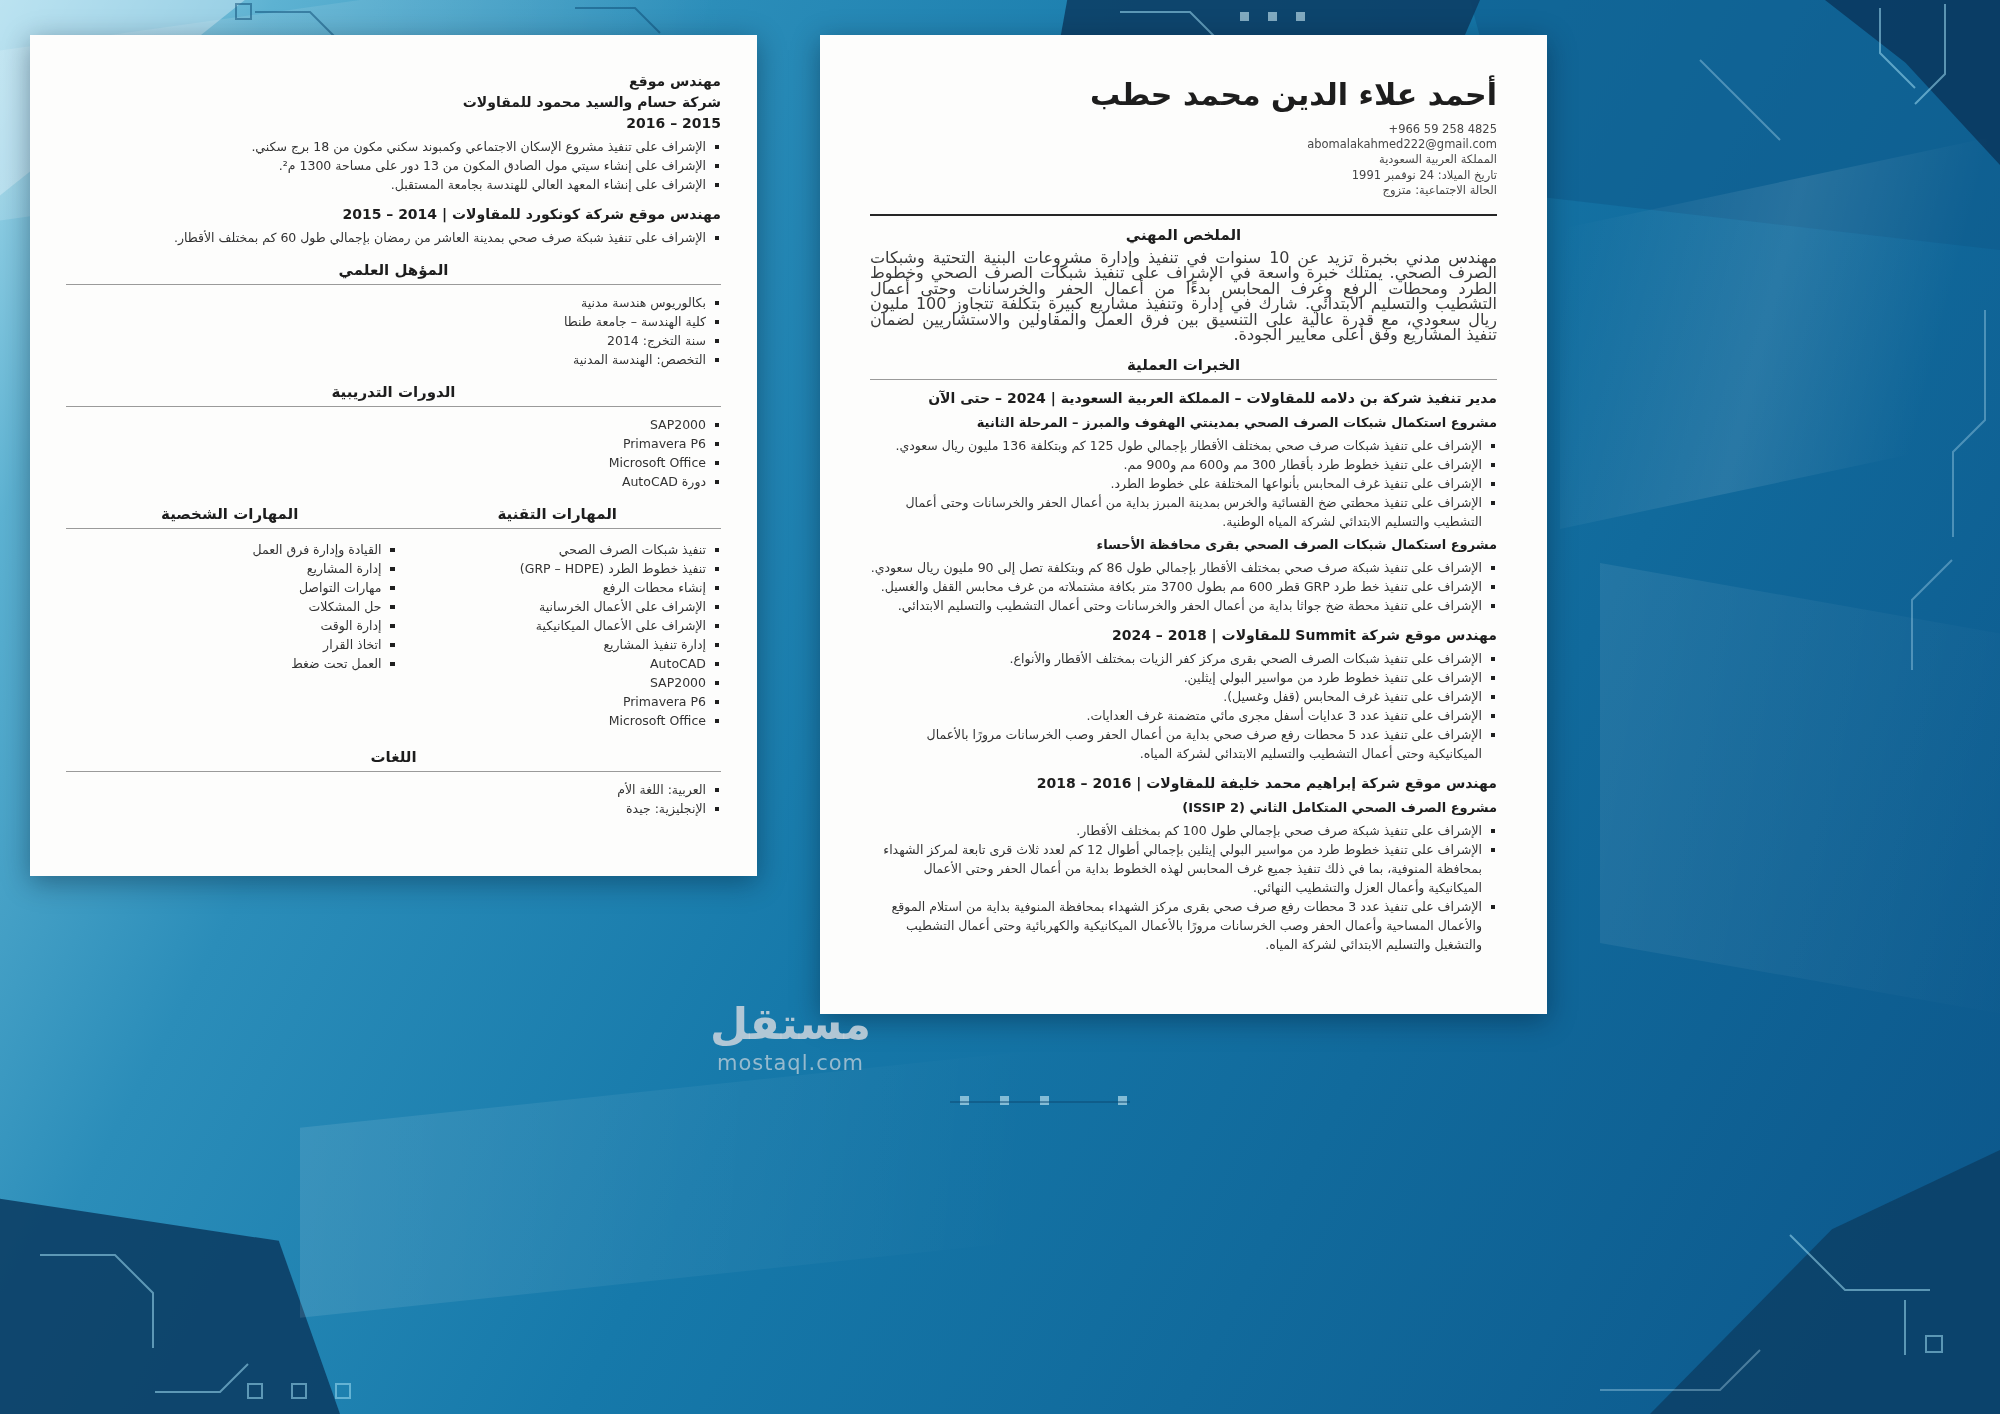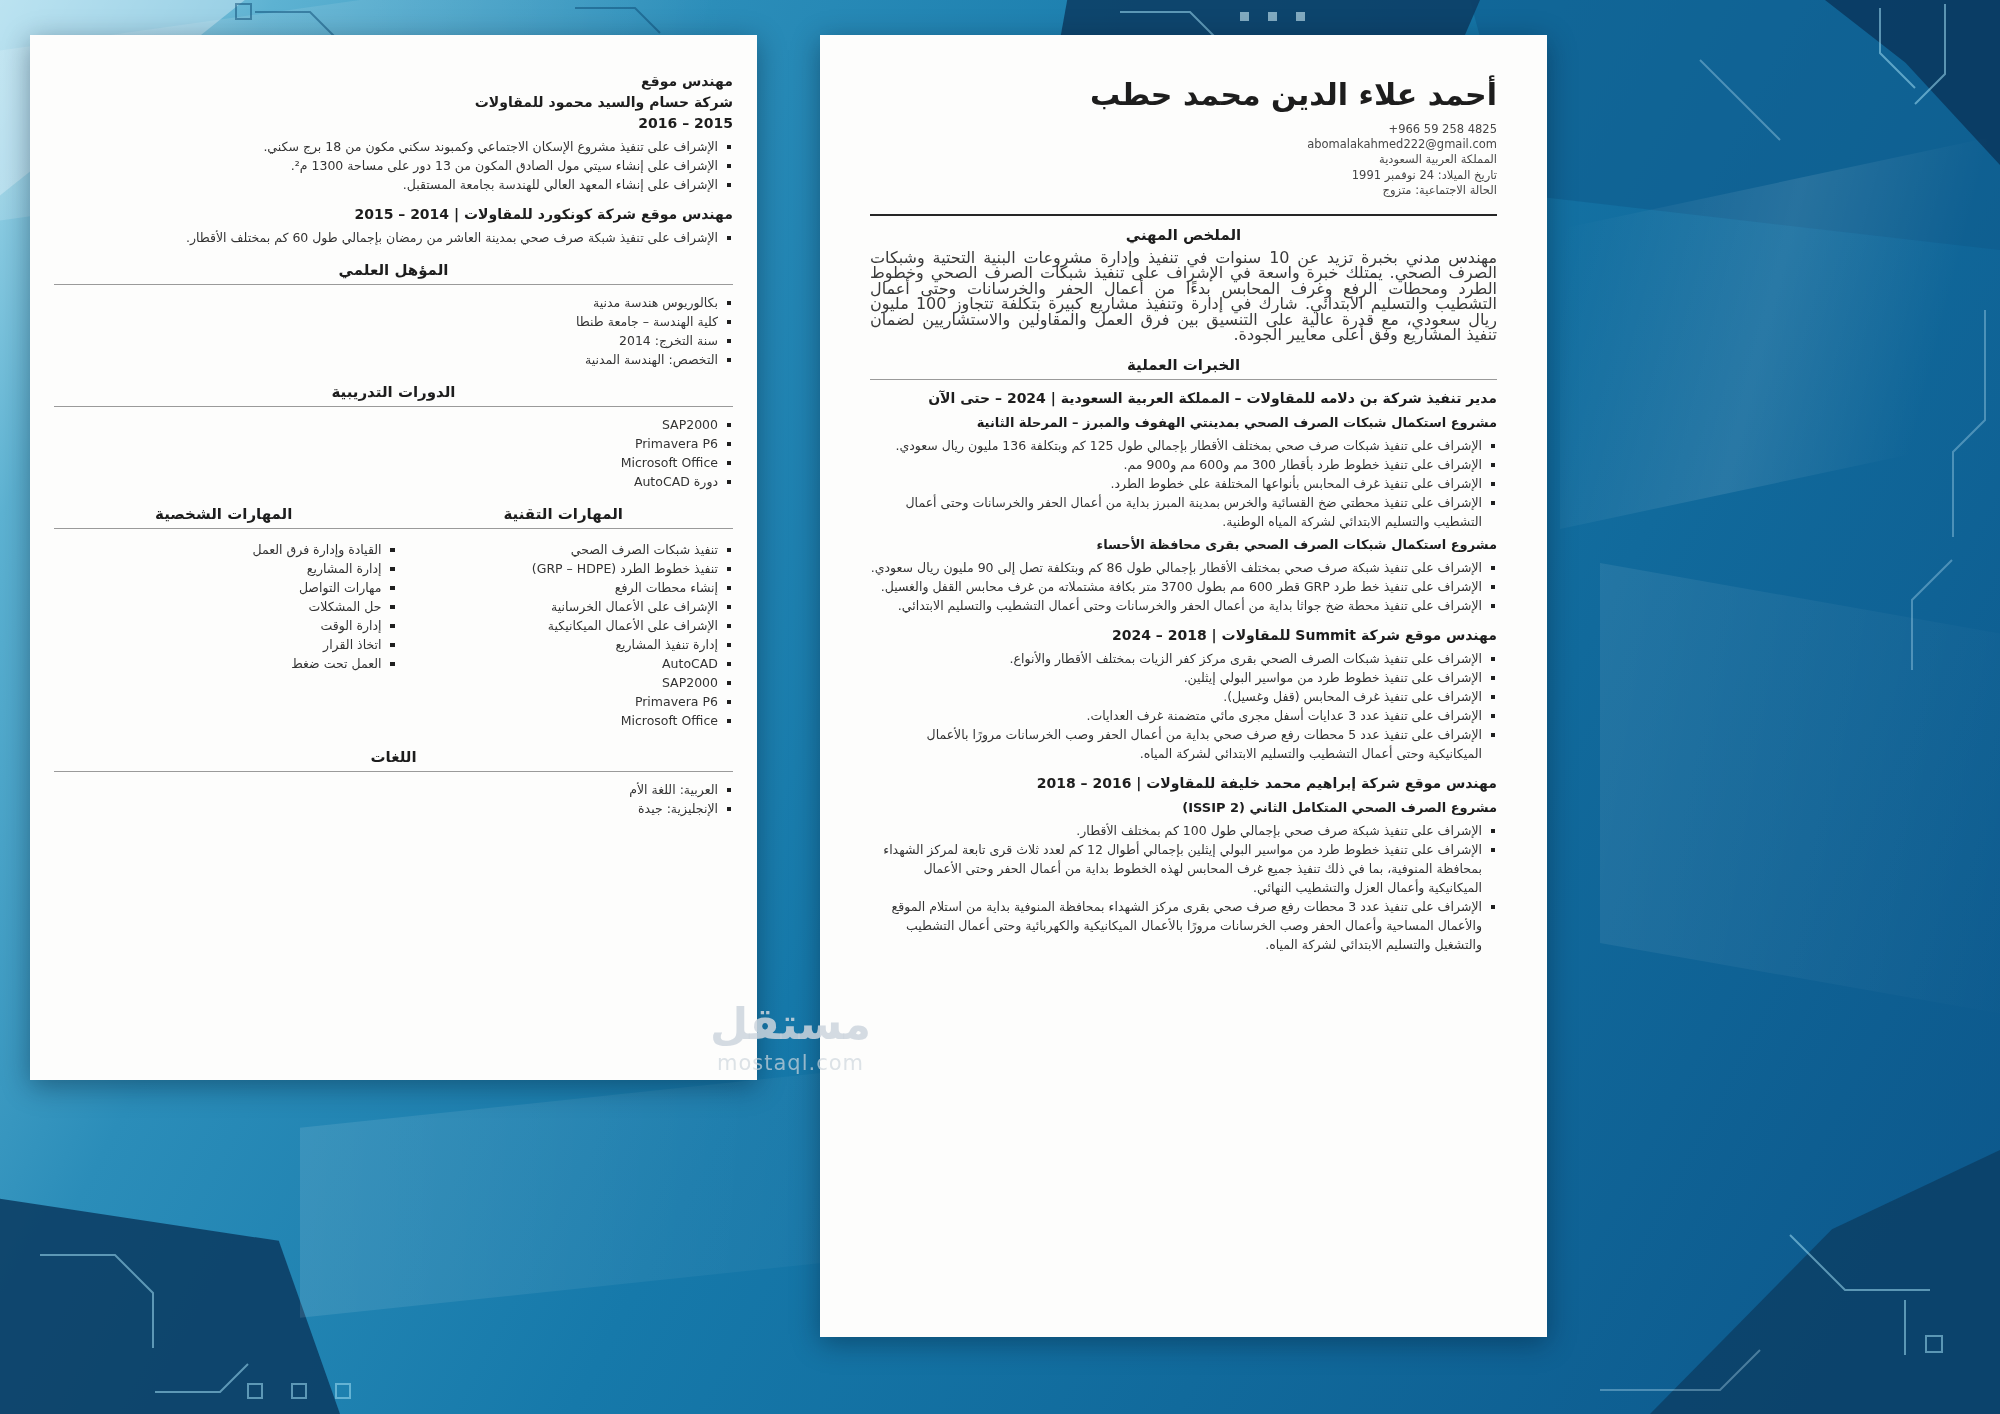--- a/index.html
+++ b/index.html
@@ -25,22 +25,22 @@
   .band1 { left:1560px; top:180px; width:460px; height:300px; background:linear-gradient(105deg,rgba(255,255,255,0) 0%,rgba(255,255,255,.10) 45%,rgba(255,255,255,0) 80%); transform:skewY(-12deg); }
   .band2 { left:1600px; top:600px; width:420px; height:380px; background:linear-gradient(100deg,rgba(255,255,255,.08),rgba(255,255,255,0)); transform:skewY(10deg); }
   .band3 { left:300px; top:1090px; width:720px; height:190px; background:linear-gradient(95deg,rgba(255,255,255,.10),rgba(255,255,255,0)); transform:skewY(-6deg); }
   .band4 { left:0; top:0; width:720px; height:170px; background:linear-gradient(100deg,rgba(255,255,255,.16),rgba(255,255,255,0)); transform:skewY(-8deg); }
   svg.circuits { position:absolute; inset:0; }
 
   
   .page { position:absolute; z-index:2; background:#fdfdfc; color:#2c2c2c;
     direction:rtl; text-align:right; overflow:hidden;
     box-shadow:0 6px 26px rgba(0,20,40,.40); }
-  .page-left  { left:30px;  top:35px; width:727px; height:1045px; padding:36px 24px; }
-  .page-right { left:820px; top:35px; width:727px; height:1302px; padding:42px 50px; }
+  .page-left  { left:30px;  top:35px; width:727px; height:841px; padding:36px 36px; }
+  .page-right { left:820px; top:35px; width:727px; height:979px; padding:42px 50px; }
 
   h1.name { font-size:30px; font-weight:bold; color:#1d1d1d; margin-bottom:10px; letter-spacing:0; }
   .contact-line { font-size:11.5px; line-height:15.2px; color:#474747; }
   .rule-thick { border:none; border-top:2.5px solid #262626; margin:16px 0 10px; }
   .rule-thin  { border:none; border-top:1px solid #9a9a9a; margin:5px 0 8px; }
   h2.sec-title { font-size:15px; font-weight:bold; color:#1d1d1d; margin-top:4px;text-align:center; }
   .sec { margin-top:14px; }
   p.summary { font-size:16px; line-height:15.4px; text-align:justify; color:#3a3a3a; margin-top:6px; }
   h3.job-title { font-size:14px; line-height:21px; font-weight:bold; color:#1d1d1d; margin-top:10px; }
   h4.project-title { font-size:13px; line-height:20px; font-weight:bold; color:#1d1d1d; margin-top:4px; }

